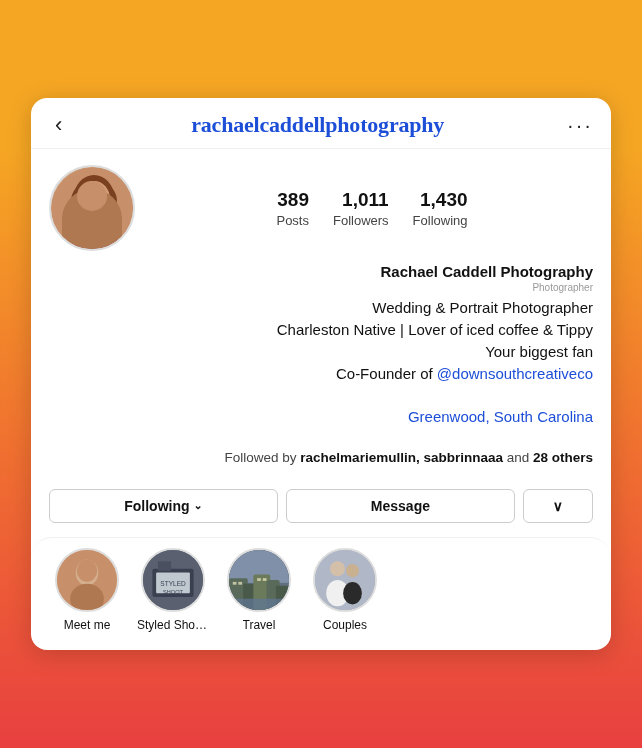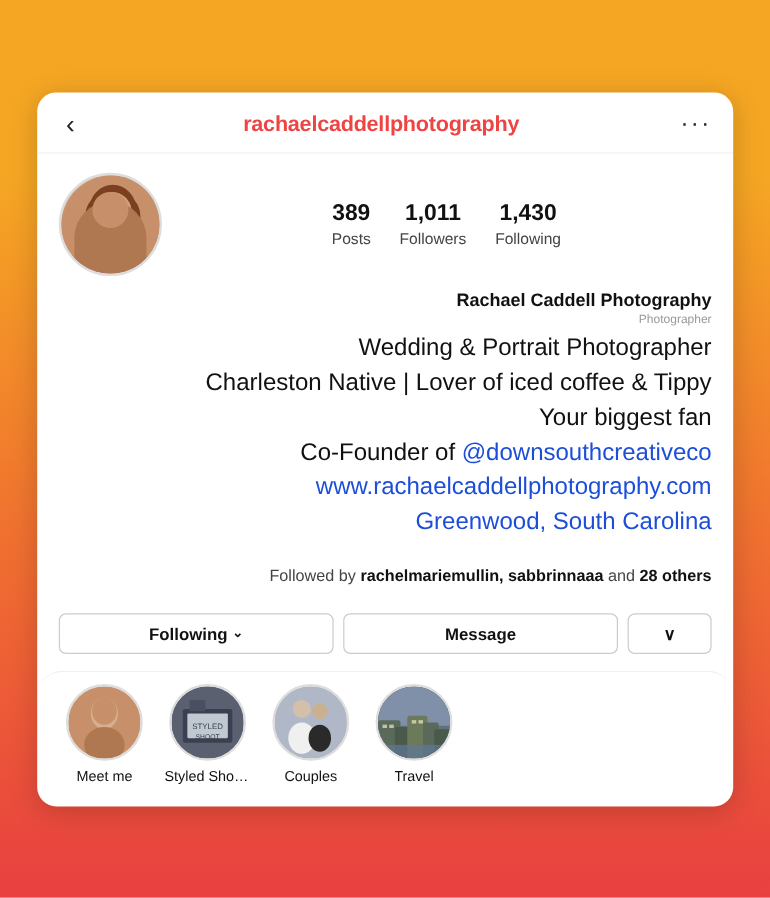--- a/index.html
+++ b/index.html
@@ -35,24 +35,25 @@
       font-size: 22px;
       color: #222;
       cursor: pointer;
       line-height: 1;
       background: none;
       border: none;
       padding: 2px 6px;
     }
 
     .username-title {
-      font-size: 18px;
+      font-size: 22px;
       font-weight: 600;
-      color: #ef4444;
+      color: #1d4ed8;
       letter-spacing: -0.2px;
+      font-family: Liberation Serif, serif;
     }
 
     .more-btn {
       font-size: 20px;
       color: #222;
       cursor: pointer;
       background: none;
       border: none;
       letter-spacing: 2px;
     }
@@ -115,21 +116,21 @@
     .stats-row {
       display: flex;
       gap: 24px;
       flex: 1;
       justify-content: center;
     }
 
     .stat-item {
       display: flex;
       flex-direction: column;
-      align-items: center;
+      align-items: flex-end;
       gap: 2px;
     }
 
     .stat-number {
       font-size: 19px;
       font-weight: 700;
       color: #111;
     }
 
     .stat-label {
@@ -150,21 +151,21 @@
       margin-bottom: 2px;
     }
 
     .category {
       font-size: 10px;
       color: #999;
       margin-bottom: 4px;
     }
 
     .bio-text {
-      font-size: 20px;
+      font-size: 15px;
       color: #111;
       line-height: 1.45;
     }
 
     .bio-text .mention, .bio-text .link {
       color: #1d4ed8;
     }
 
     .followed-by {
       font-size: 13.5px;
@@ -320,21 +321,21 @@
   </div>
 
   <div class="bio-section">
     <div class="full-name">Rachael Caddell Photography</div>
     <div class="category">Photographer</div>
     <div class="bio-text">
       <span>Wedding &amp; Portrait Photographer</span><br>
       <span>Charleston Native | Lover of iced coffee &amp; Tippy</span><br>
       <span>Your biggest fan</span><br>
       <span>Co-Founder of </span><span class="mention">@downsouthcreativeco</span><br>
-      <span class="link">www.rachaelcaddellphotography.com</span><br>
+      <br>
       <span class="link">Greenwood, South Carolina</span>
     </div>
     <div class="followed-by">
       <span>Followed by </span><strong>rachelmariemullin, sabbrinnaaa</strong><span> and </span><strong>28 others</strong>
     </div>
   </div>
 
   <div class="action-buttons">
     <button class="btn btn-following">
       <span>Following</span>
@@ -367,52 +368,52 @@
           <rect x="16" y="12" width="14" height="10" rx="1" fill="#4a5060"></rect>
           <text x="32" y="38" text-anchor="middle" font-size="7" fill="#3a4050" font-family="sans-serif">STYLED</text>
           <text x="32" y="47" text-anchor="middle" font-size="6" fill="#3a4050" font-family="sans-serif">SHOOT</text>
         </svg>
       </div>
       <span class="highlight-label">Styled Shoo...</span>
     </div>
 
 
     <div class="highlight-item">
+      <div class="highlight-circle hl-travel">
+        <svg viewBox="0 0 64 64" xmlns="http://www.w3.org/2000/svg">
+          <rect width="64" height="64" fill="#607080"></rect>
+
+          <rect width="64" height="35" fill="#8090a8"></rect>
+
+          <rect x="0" y="30" width="20" height="34" rx="2" fill="#5a6a5a"></rect>
+          <rect x="15" y="36" width="15" height="28" rx="1" fill="#4a5a4a"></rect>
+          <rect x="26" y="26" width="18" height="38" rx="2" fill="#6a7a5a"></rect>
+          <rect x="40" y="32" width="14" height="32" rx="2" fill="#5a6a5a"></rect>
+          <rect x="50" y="38" width="14" height="26" rx="1" fill="#4a5a4a"></rect>
+
+          <rect x="0" y="52" width="64" height="12" fill="#607898" opacity="0.7"></rect>
+
+          <rect x="4" y="34" width="4" height="3" fill="#f0e8c0" opacity="0.7"></rect>
+          <rect x="10" y="34" width="4" height="3" fill="#f0e8c0" opacity="0.7"></rect>
+          <rect x="30" y="30" width="4" height="3" fill="#f0e8c0" opacity="0.7"></rect>
+          <rect x="36" y="30" width="4" height="3" fill="#f0e8c0" opacity="0.7"></rect>
+        </svg>
+      </div>
+      <span class="highlight-label">Travel</span>
+    </div>
+
+    <div class="highlight-item">
       <div class="highlight-circle hl-couples">
         <svg viewBox="0 0 64 64" xmlns="http://www.w3.org/2000/svg">
           <rect width="64" height="64" fill="#b0b8c8"></rect>
 
           <circle cx="24" cy="20" r="8" fill="#d4c0a8"></circle>
           <ellipse cx="24" cy="46" rx="12" ry="14" fill="#f0f0f0"></ellipse>
           <circle cx="40" cy="22" r="7" fill="#c8b090"></circle>
           <ellipse cx="40" cy="46" rx="10" ry="12" fill="#2a2a2a"></ellipse>
         </svg>
       </div>
       <span class="highlight-label">Couples</span>
     </div>
 
-    <div class="highlight-item">
-      <div class="highlight-circle hl-travel">
-        <svg viewBox="0 0 64 64" xmlns="http://www.w3.org/2000/svg">
-          <rect width="64" height="64" fill="#607080"></rect>
-
-          <rect width="64" height="35" fill="#8090a8"></rect>
-
-          <rect x="0" y="30" width="20" height="34" rx="2" fill="#5a6a5a"></rect>
-          <rect x="15" y="36" width="15" height="28" rx="1" fill="#4a5a4a"></rect>
-          <rect x="26" y="26" width="18" height="38" rx="2" fill="#6a7a5a"></rect>
-          <rect x="40" y="32" width="14" height="32" rx="2" fill="#5a6a5a"></rect>
-          <rect x="50" y="38" width="14" height="26" rx="1" fill="#4a5a4a"></rect>
-
-          <rect x="0" y="52" width="64" height="12" fill="#607898" opacity="0.7"></rect>
-
-          <rect x="4" y="34" width="4" height="3" fill="#f0e8c0" opacity="0.7"></rect>
-          <rect x="10" y="34" width="4" height="3" fill="#f0e8c0" opacity="0.7"></rect>
-          <rect x="30" y="30" width="4" height="3" fill="#f0e8c0" opacity="0.7"></rect>
-          <rect x="36" y="30" width="4" height="3" fill="#f0e8c0" opacity="0.7"></rect>
-        </svg>
-      </div>
-      <span class="highlight-label">Travel</span>
-    </div>
-
   </div>
 
 </div>
 
 </body></html>

